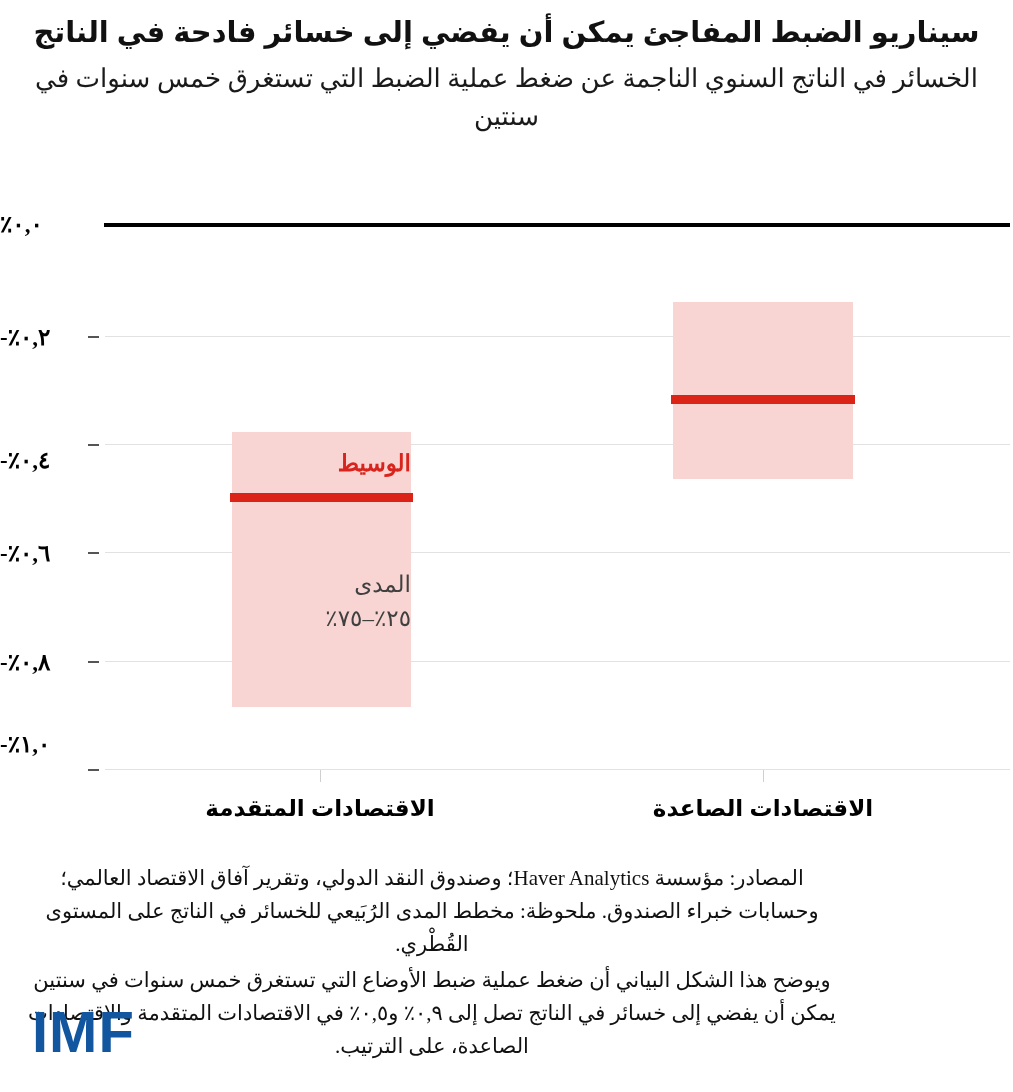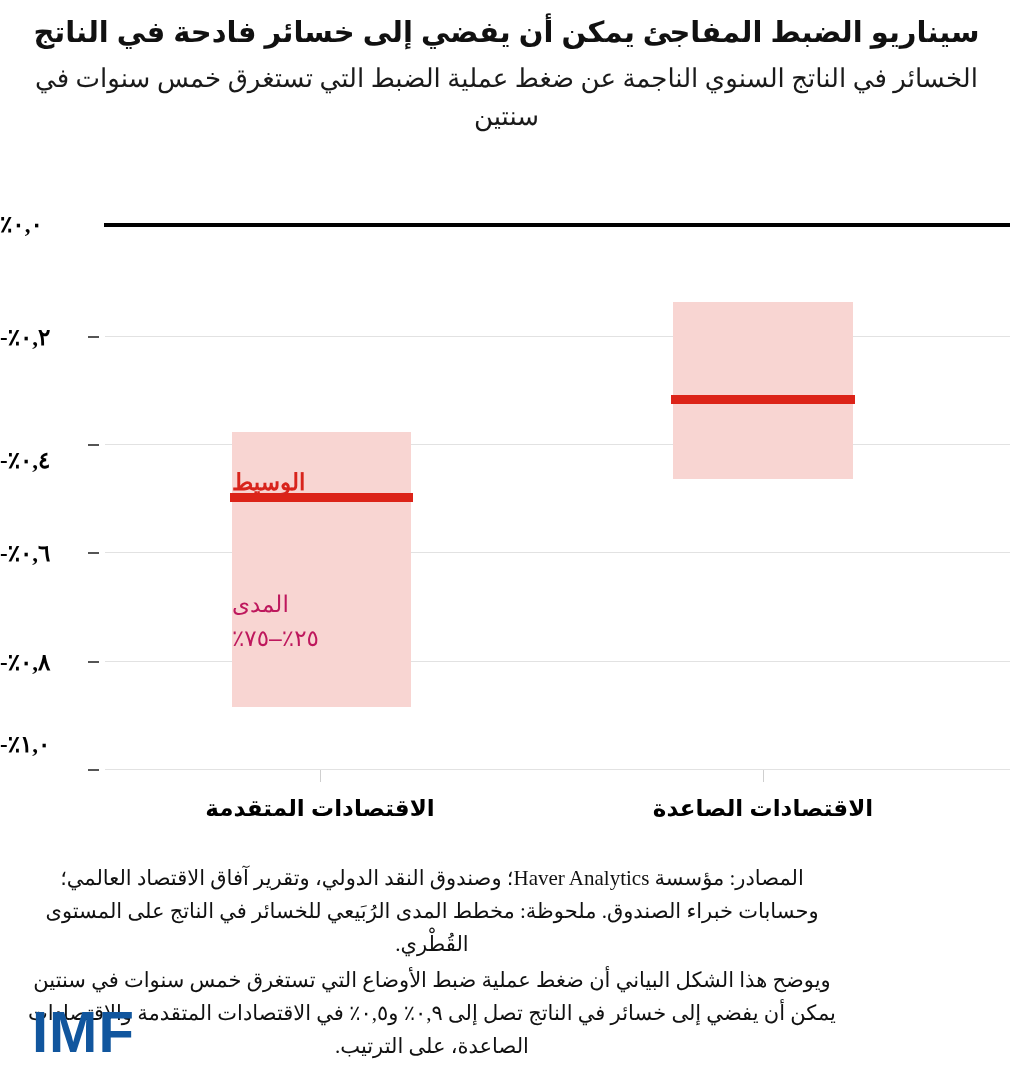--- a/index.html
+++ b/index.html
@@ -90,35 +90,34 @@
     background: #f8d5d2;
   }
   .median {
     position: absolute;
     height: 9px;
     background: #dc2318;
   }
 
   .box-annotation {
     position: absolute;
-    text-align: left;
-    direction: rtl;
-    font-family: Liberation Sans, sans-serif;
+    text-align: right;
+    direction: rtl;
+    font-family: Liberation Serif, serif;
     white-space: pre-line;
-    margin-top: 19px;
   }
   #median-annotation {
     font-weight: bold;
     font-size: 23px;
     color: #d8241c;
   }
   #range-annotation {
     font-size: 23px;
     line-height: 34px;
-    color: #be185d;
+    color: #404040;
   }
 
   .xtick-mark {
     position: absolute;
     width: 1px;
     height: 12px;
     background: #cfcfcf;
   }
   .xtick-label {
     position: absolute;

